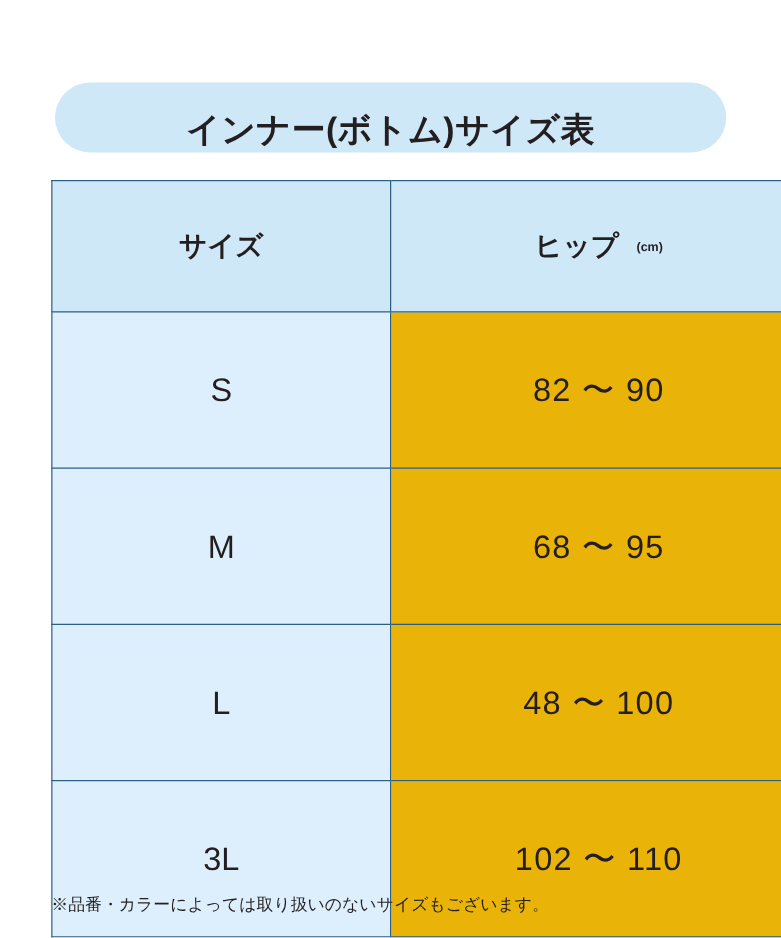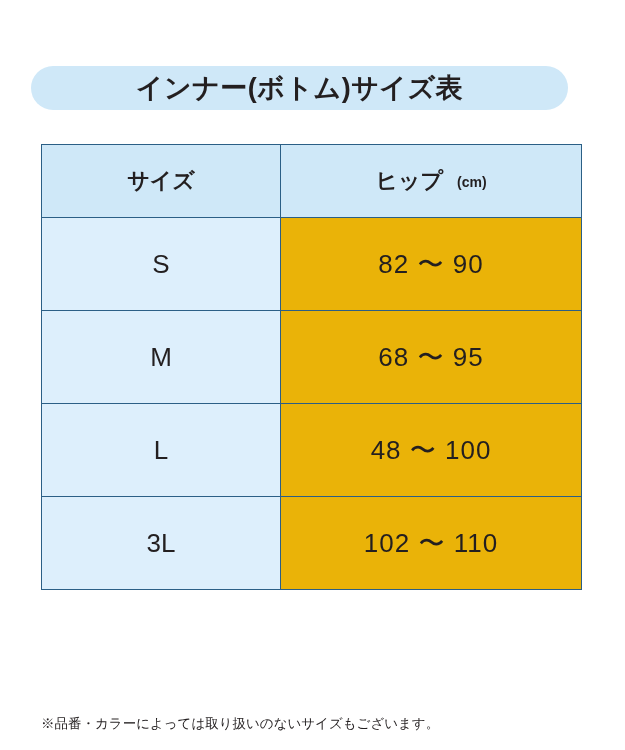--- a/index.html
+++ b/index.html
@@ -15,60 +15,60 @@
     overflow: hidden;
   }
   .page {
     position: relative;
     width: 625px;
     height: 750px;
     box-sizing: border-box;
   }
   .title-banner {
     position: absolute;
-    left: 31px;
+    left: 44px;
     top: 66px;
     width: 537px;
-    height: 44px;
+    height: 56px;
     background: #cfe8f8;
     border-radius: 28px;
     display: flex;
-    align-items: center;
+    align-items: flex-end;
     justify-content: center;
   }
   .title-banner .title-text {
     font-size: 27px;
     font-weight: bold;
     letter-spacing: 0.5px;
     color: #231f20;
     white-space: nowrap;
   }
   .size-table {
     position: absolute;
     left: 41px;
     top: 144px;
     width: 538px;
     border-collapse: collapse;
     table-layout: fixed;
   }
   .size-table td, .size-table th {
     border: 1px solid #2b5f86;
-    padding: 0;
+    padding: 16px;
     text-align: center;
     vertical-align: middle;
   }
   .size-table thead th {
     height: 72px;
     background: #cfe8f8;
     font-size: 22px;
     font-weight: bold;
     color: #231f20;
   }
   .size-table thead th .unit {
-    font-size: 14px;
+    font-size: 10px;
     font-weight: bold;
     vertical-align: middle;
     margin-left: 14px;
     letter-spacing: 0;
   }
   .col-size { width: 238px; }
   .col-hip  { width: 300px; }
   .size-table tbody td {
     height: 92px;
     font-size: 26px;

